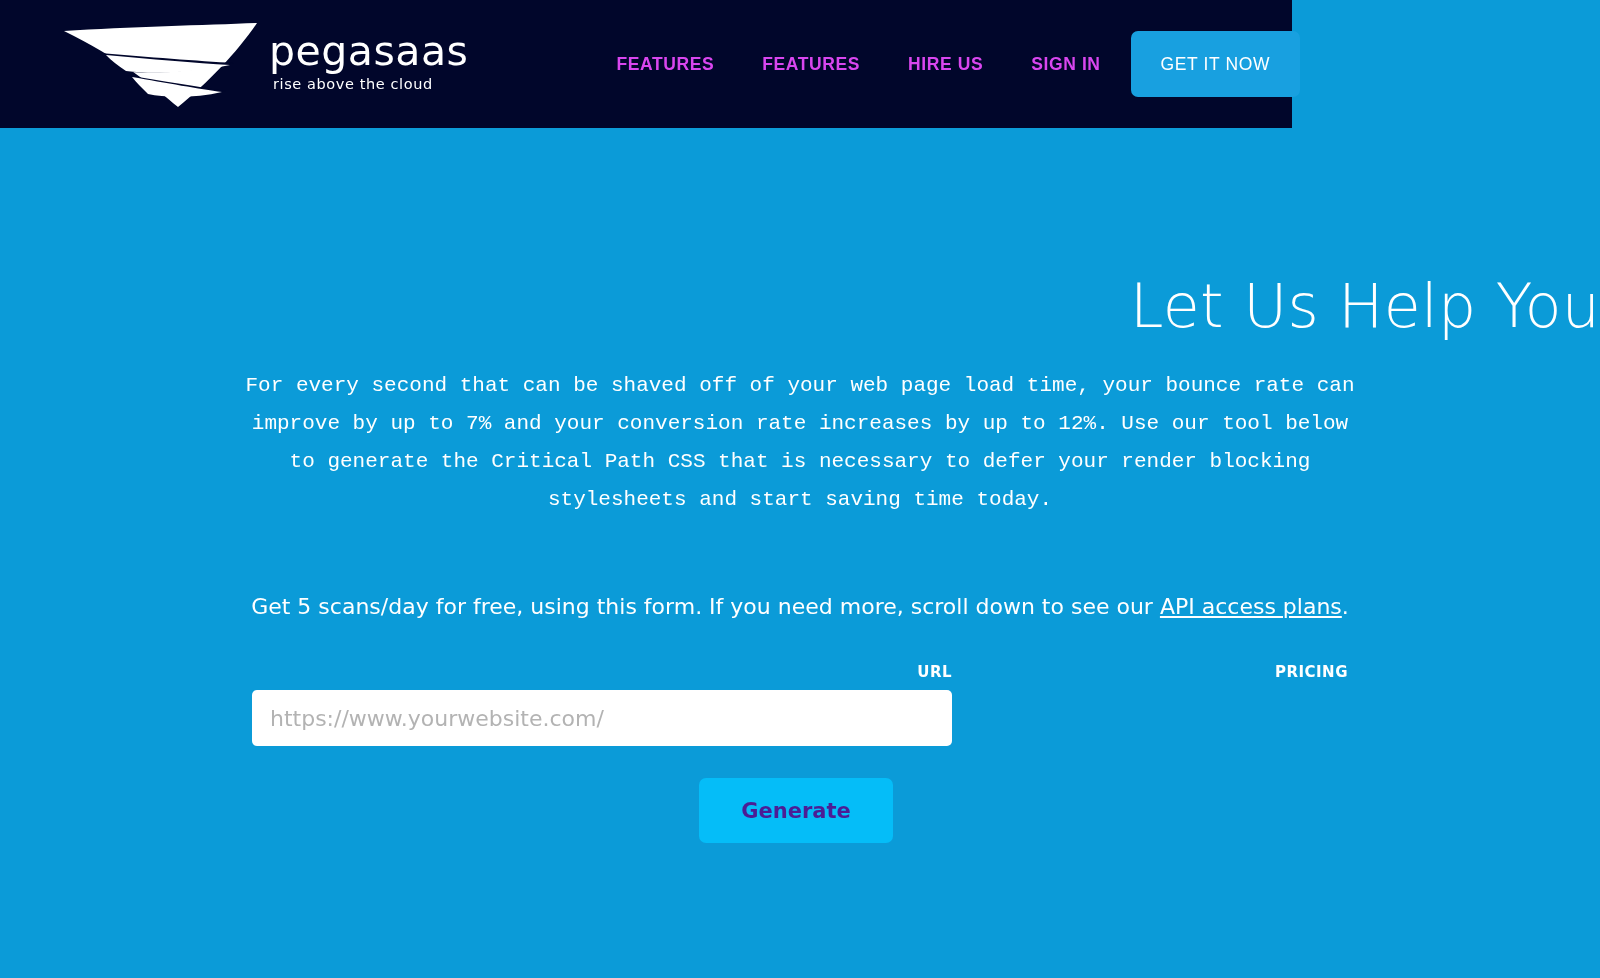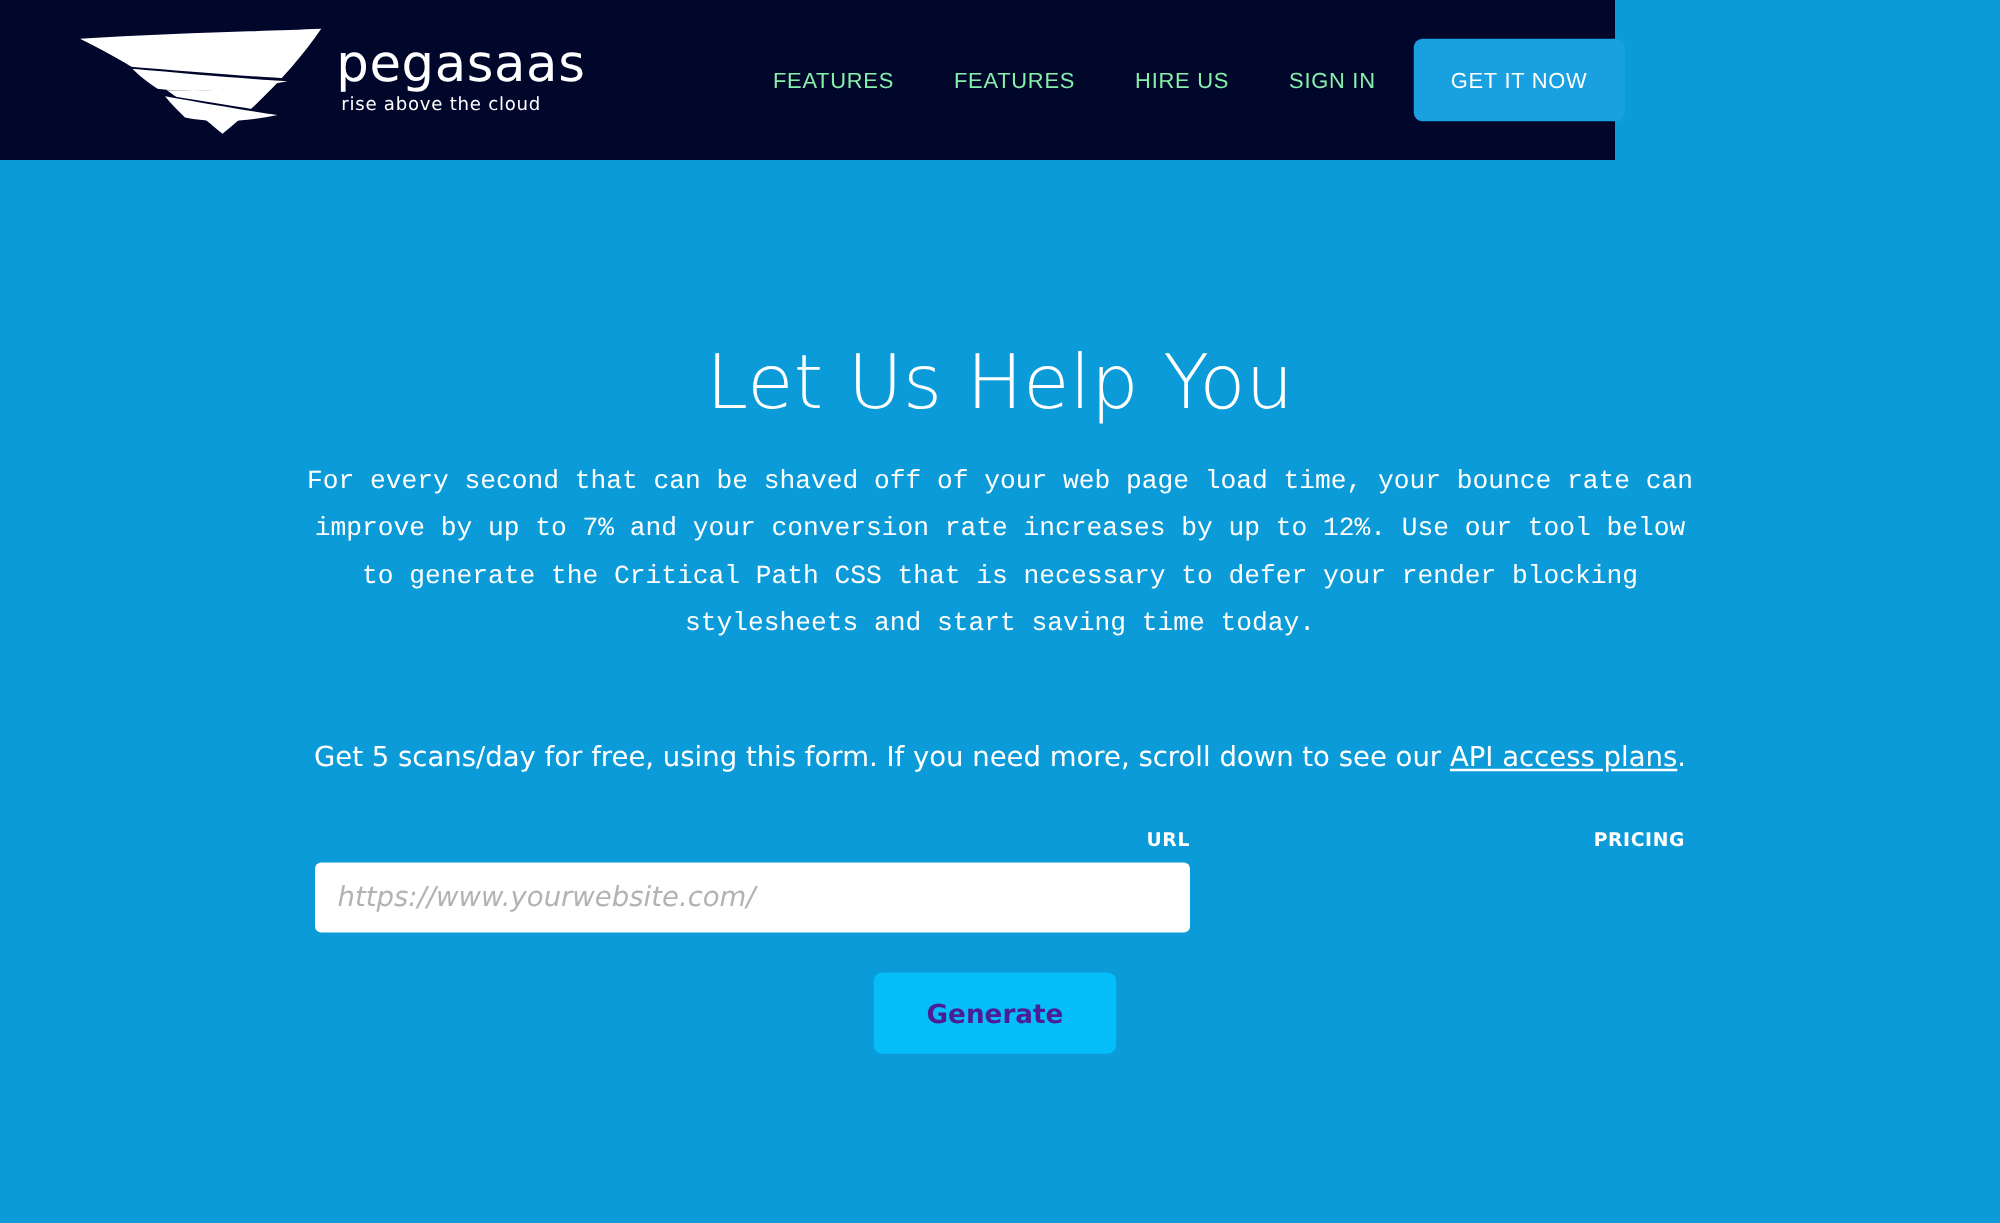--- a/index.html
+++ b/index.html
@@ -57,27 +57,28 @@
     margin-left: 4px;
     font-family: "DejaVu Sans", sans-serif;
   }
 
   .nav {
     display: flex;
     align-items: center;
     height: 100%;
   }
   .nav-link {
-    color: #86efac;
+    color: #d946ef;
     font-size: 17.5px;
     letter-spacing: 0.6px;
     text-decoration: none;
     margin-right: 48px;
     white-space: nowrap;
     font-family: "Liberation Sans", sans-serif;
+    font-weight: bold;
   }
   .nav-link.last { margin-right: 30px; }
   .cta-button {
     background: #18a0e0;
     color: #ffffff;
     font-size: 17.5px;
     letter-spacing: 0.6px;
     border: none;
     border-radius: 7px;
     height: 66px;
@@ -97,20 +98,21 @@
     text-align: center;
   }
   .hero-title {
     color: #ffffff;
     font-size: 60px;
     line-height: 66px;
     font-weight: 300;
     margin: 0 0 28px 0;
     letter-spacing: 0.3px;
     font-family: "DejaVu Sans", sans-serif;
+    text-align: right;
   }
   .hero-paragraph {
     color: #ffffff;
     font-size: 21px;
     line-height: 38px;
     font-weight: 400;
     margin: 0 auto;
     max-width: 1130px;
     font-family: Liberation Mono, monospace;
   }
@@ -152,21 +154,20 @@
     width: 100%;
     height: 56px;
     border: none;
     border-radius: 5px;
     background: #ffffff;
     font-size: 22px;
     color: #333333;
     padding: 0 18px;
     font-family: "DejaVu Sans", sans-serif;
     outline: none;
-    font-style: italic;
   }
   .url-input::placeholder { color: #b3b3b3; }
 
   .select-wrap { position: relative; width: 100%; }
   .emulate-select {
     width: 100%;
     height: 56px;
     border: none;
     border-radius: 5px;
     background: #ffffff;

